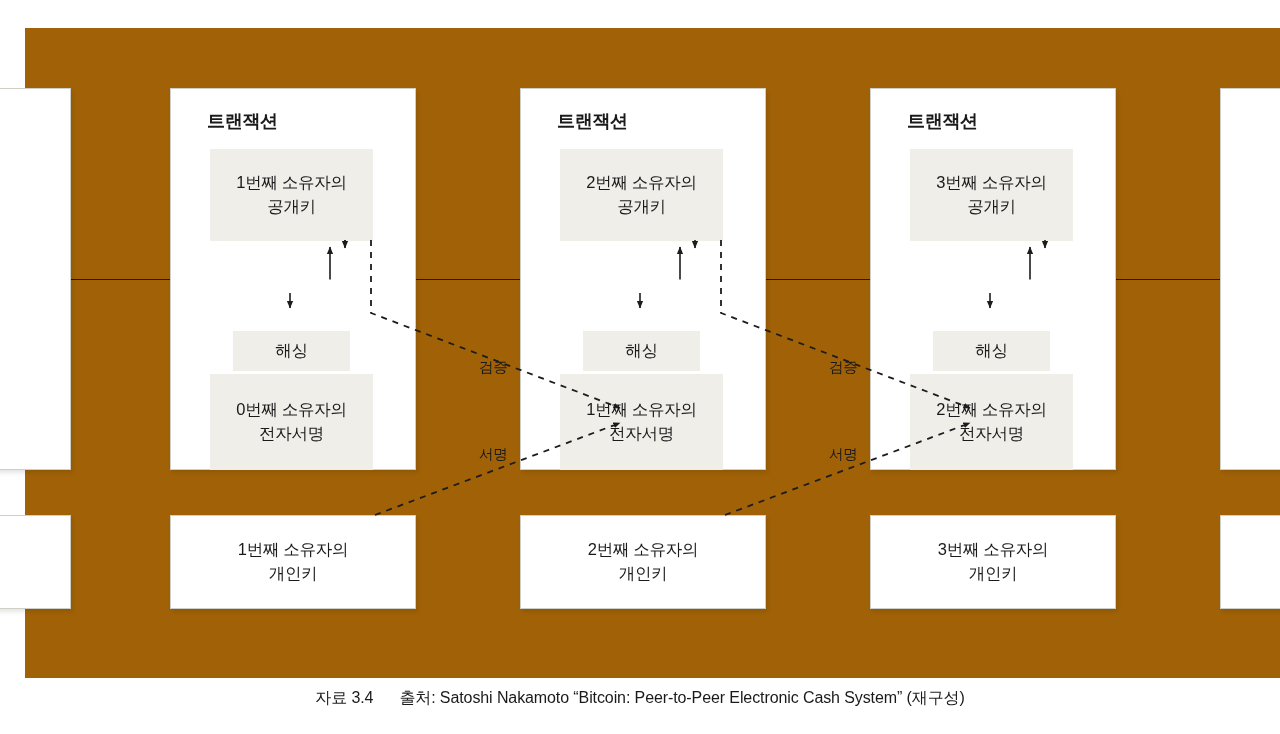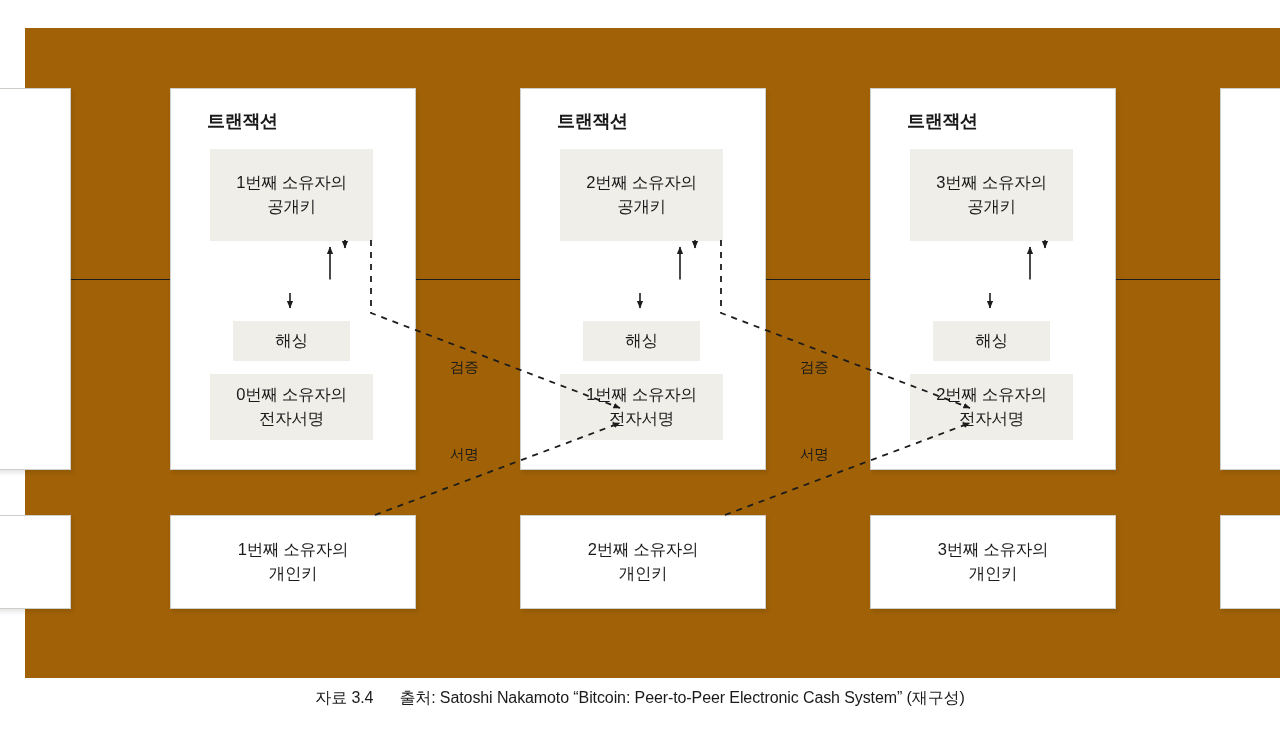--- a/index.html
+++ b/index.html
@@ -85,29 +85,29 @@
     box-sizing: border-box;
   }
   .block-pubkey {
     left: 39px;
     top: 60px;
     width: 163px;
     height: 92px;
   }
   .block-hash {
     left: 62px;
-    top: 232px;
+    top: 242px;
     width: 117px;
     height: 40px;
   }
   .block-sign {
     left: 39px;
     top: 285px;
     width: 163px;
-    height: 66px;
+    height: 96px;
   }
 
   
   .pk-card {
     position: absolute;
     top: 487px;          
     width: 246px;
     height: 94px;
     background: #FFFFFF;
     border: 1px solid #CFCFCA;
@@ -137,20 +137,21 @@
     pointer-events: none;
   }
 
   
   .edge-label {
     position: absolute;
     font-size: 14.5px;
     letter-spacing: -0.3px;
     white-space: nowrap;
     background: transparent;
+    margin-left: 29px;
   }
 
   
   #caption {
     position: absolute;
     left: 0;
     top: 688px;
     width: 1280px;
     text-align: center;
     font-size: 16px;

